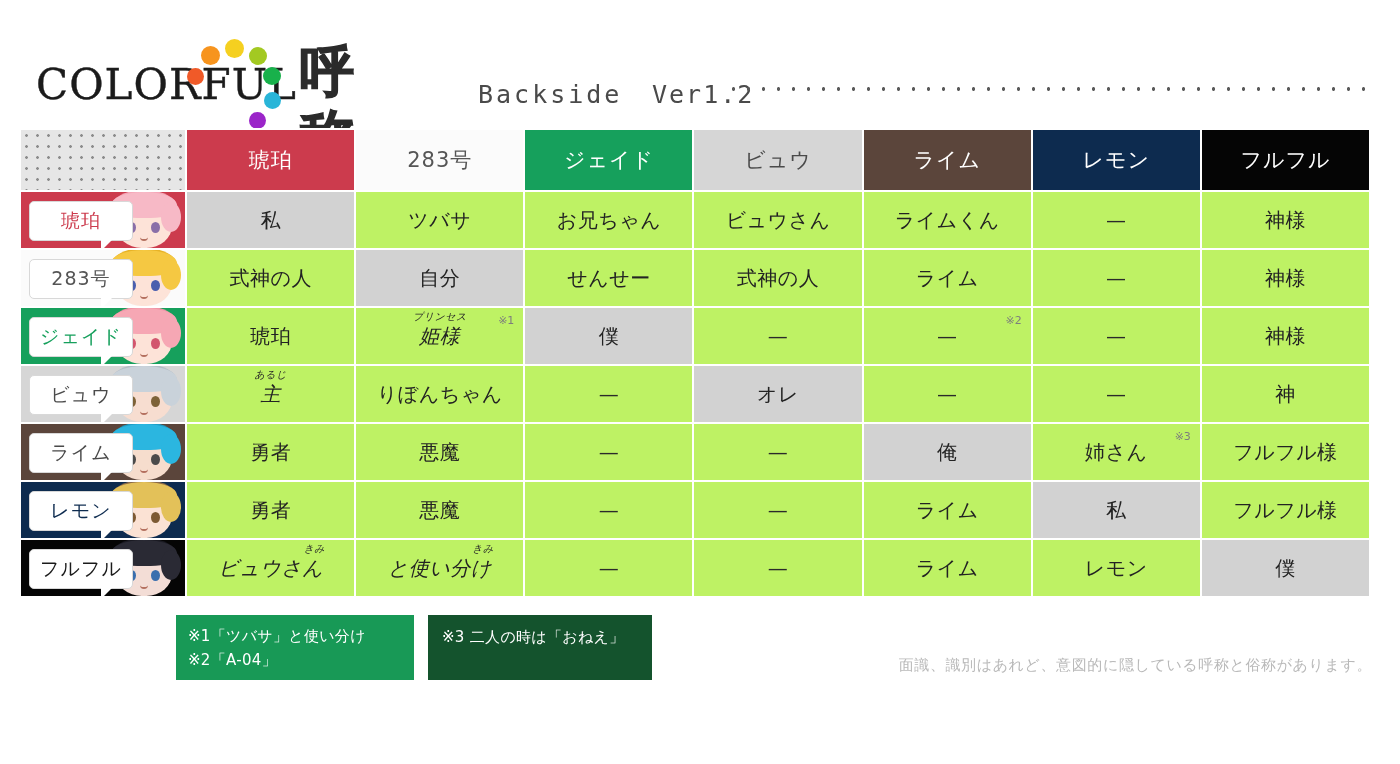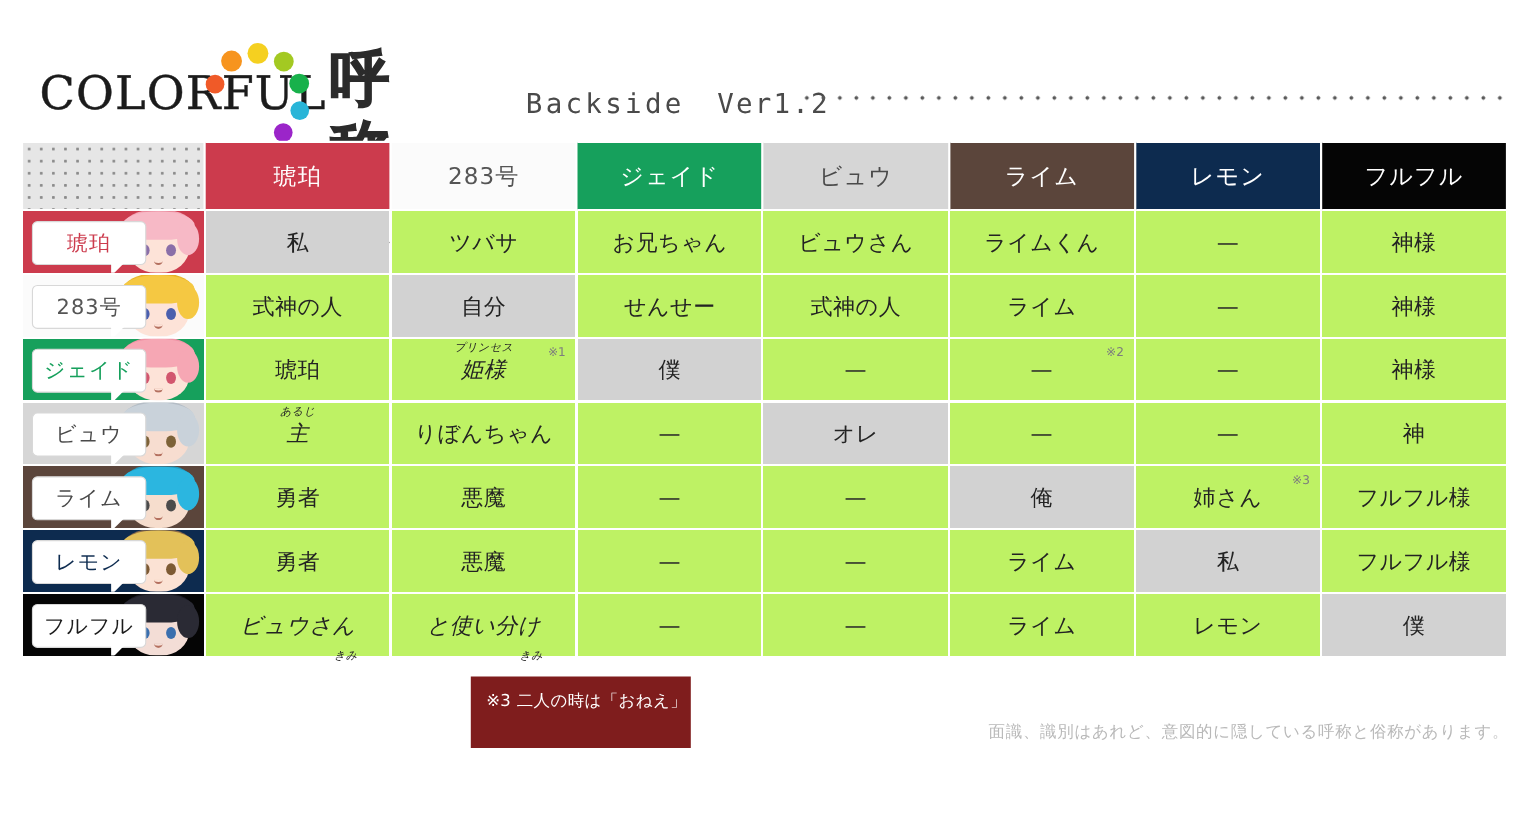--- a/index.html
+++ b/index.html
@@ -89,35 +89,35 @@
           font-size: 20px; color: #232323; background: #bef264; position: relative;
           letter-spacing: 0.5px; }
   .cell.self { background: #d2d2d2; }
   .cell .dash { font-size: 20px; color: #2a2a2a; }
   .ruby { display: inline-block; position: relative; line-height: 1; font-style: italic; }
   .ruby > .rb-txt { display: block; font-size: 20px; }
   .ruby > .rt {
     position: absolute; left: 50%; transform: translateX(-50%);
     top: -14px; font-size: 10px; letter-spacing: 0.5px; white-space: nowrap; color: #262626;
   }
-  .ruby.partial > .rt { left: auto; right: -2px; transform: none; margin-top: 48px; }
+  .ruby.partial > .rt { left: auto; right: -2px; transform: none; }
   .note-mark {
     position: absolute; top: 6px; right: 9px;
     font-size: 11px; color: #7d7d7d; letter-spacing: 0;
   }
 
   
   .foot-green {
     position: absolute; left: 176px; top: 615px; width: 238px; height: 65px;
     background: #189956; color: #ffffff; padding: 9px 0 0 12px;
     font-size: 15px; line-height: 24px; letter-spacing: 0.3px;
   }
   .foot-brown {
-    position: absolute; left: 428px; top: 615px; width: 200px; height: 65px;
-    background: #7f1d1d; color: #ffffff; padding: 13px 0 0 14px;
+    position: absolute; left: 428px; top: 615px; width: 224px; height: 65px;
+    background: #14532d; color: #ffffff; padding: 13px 0 0 14px;
     font-size: 15px; letter-spacing: 0.3px;
   }
   .disclaimer {
     position: absolute; right: 28px; top: 656px;
     font-size: 15px; color: #b9b9b9; letter-spacing: 0.6px; white-space: nowrap;
   }
 </style>
 </head>
 <body>
 
@@ -323,20 +323,24 @@
             <td class="cell"><span class="dash">—</span></td>
             <td class="cell"><span class="dash">—</span></td>
             <td class="cell"><span>ライム</span></td>
             <td class="cell"><span>レモン</span></td>
             <td class="cell self"><span>僕</span></td>
           </tr>
         </tbody>
     </table>
   </div>
 
+  <div class="foot-green">
+    <div>※1「ツバサ」と使い分け</div>
+    <div>※2「A-04」</div>
+  </div>
 
   <div class="foot-brown">
     <div>※3 二人の時は「おねえ」</div>
   </div>
 
   <div class="disclaimer">面識、識別はあれど、意図的に隠している呼称と俗称があります。</div>
 
 </div>
 
 </body></html>

